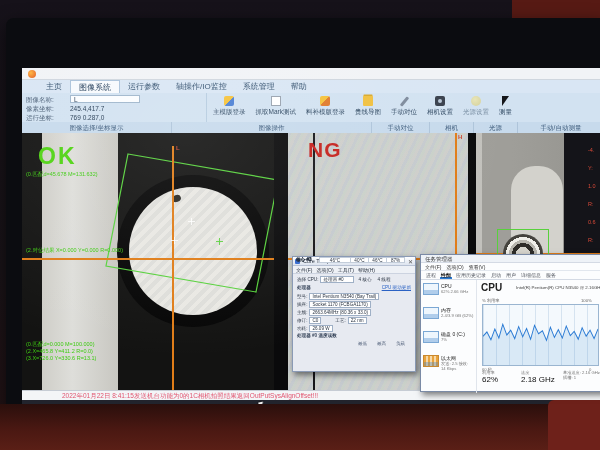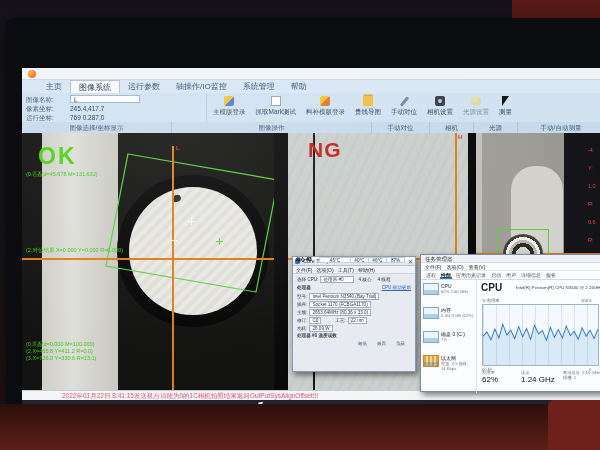--- a/index.html
+++ b/index.html
@@ -475,21 +475,21 @@
       </svg>
     </div>
     <div class="abs" id="tm-t60">60 秒</div>
     <div class="abs" id="tm-t0">0</div>
     <div class="abs" style="left:61px;top:115px">
       <div class="tm-stat-l">利用率</div>
       <div class="tm-stat-v">62%</div>
     </div>
     <div class="abs" style="left:100px;top:115px">
       <div class="tm-stat-l">速度</div>
-      <div class="tm-stat-v">1.24 GHz</div>
+      <div class="tm-stat-v">2.18 GHz</div>
     </div>
     <div class="abs" style="left:142px;top:115px">
       <div class="tm-stat-l"><span>基准速度:</span> <span>2.16 GHz</span></div>
       <div class="tm-stat-l"><span>插槽:</span> <span>1</span></div>
     </div>
   </div>
 
   <div class="abs" id="desk"></div>
   <div class="abs" id="red-cloth"></div>
 </div>

